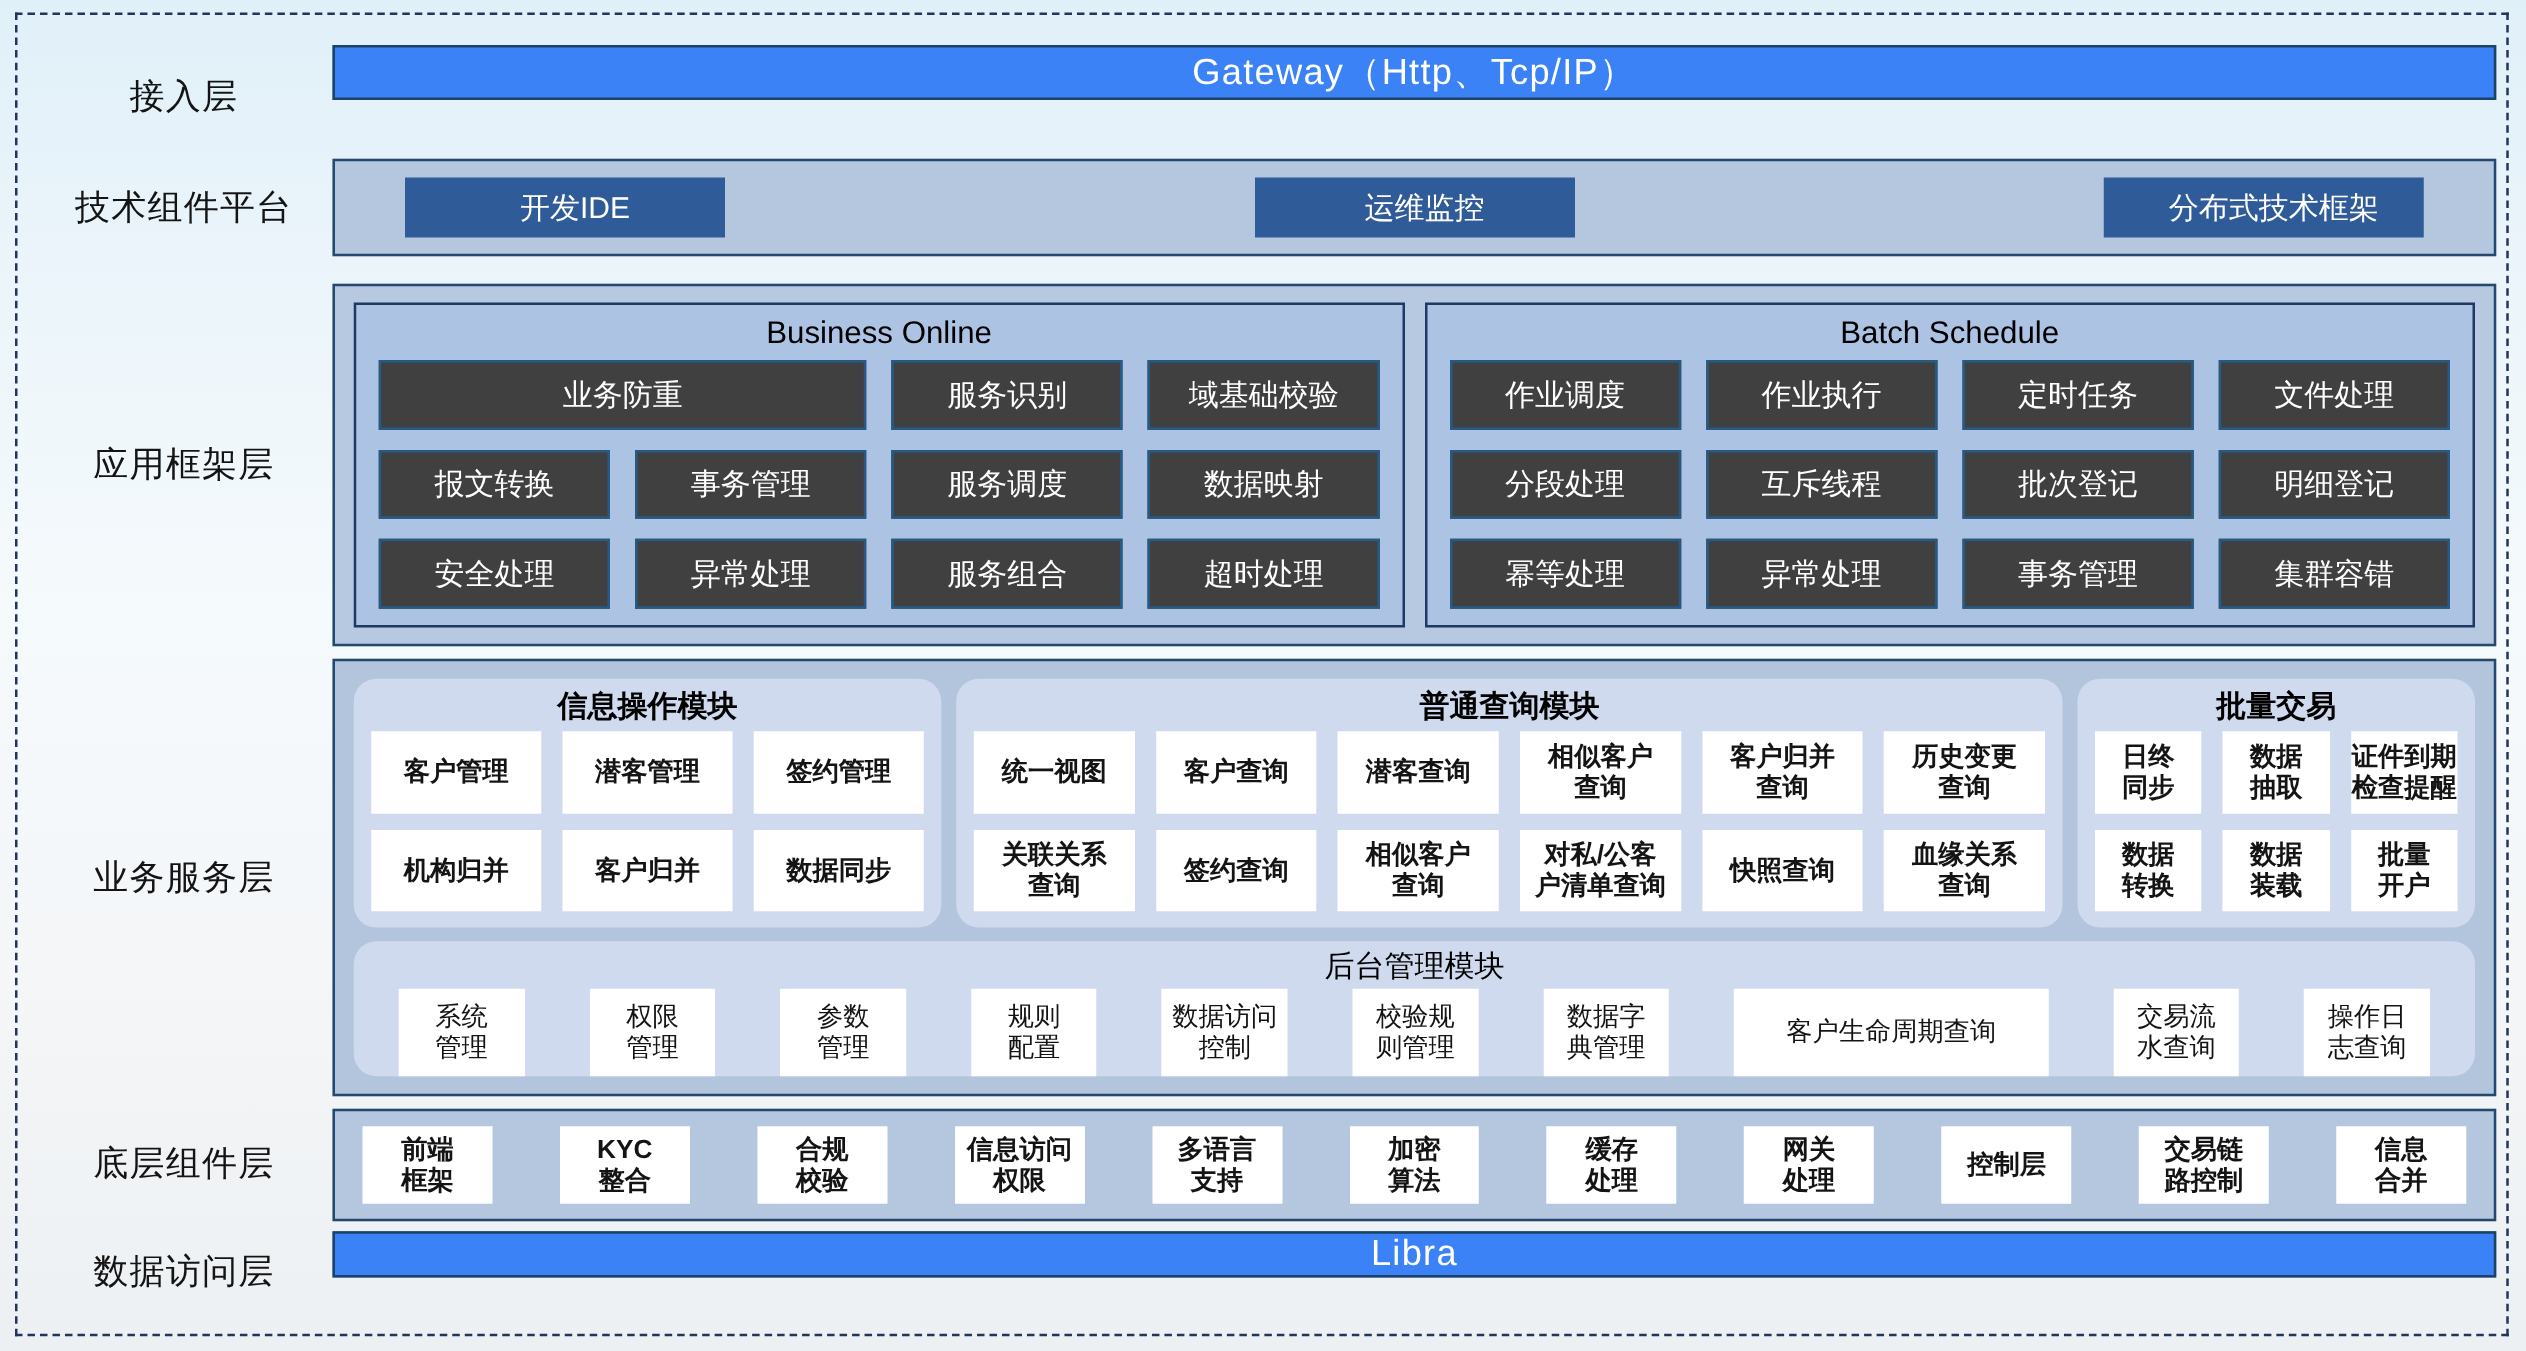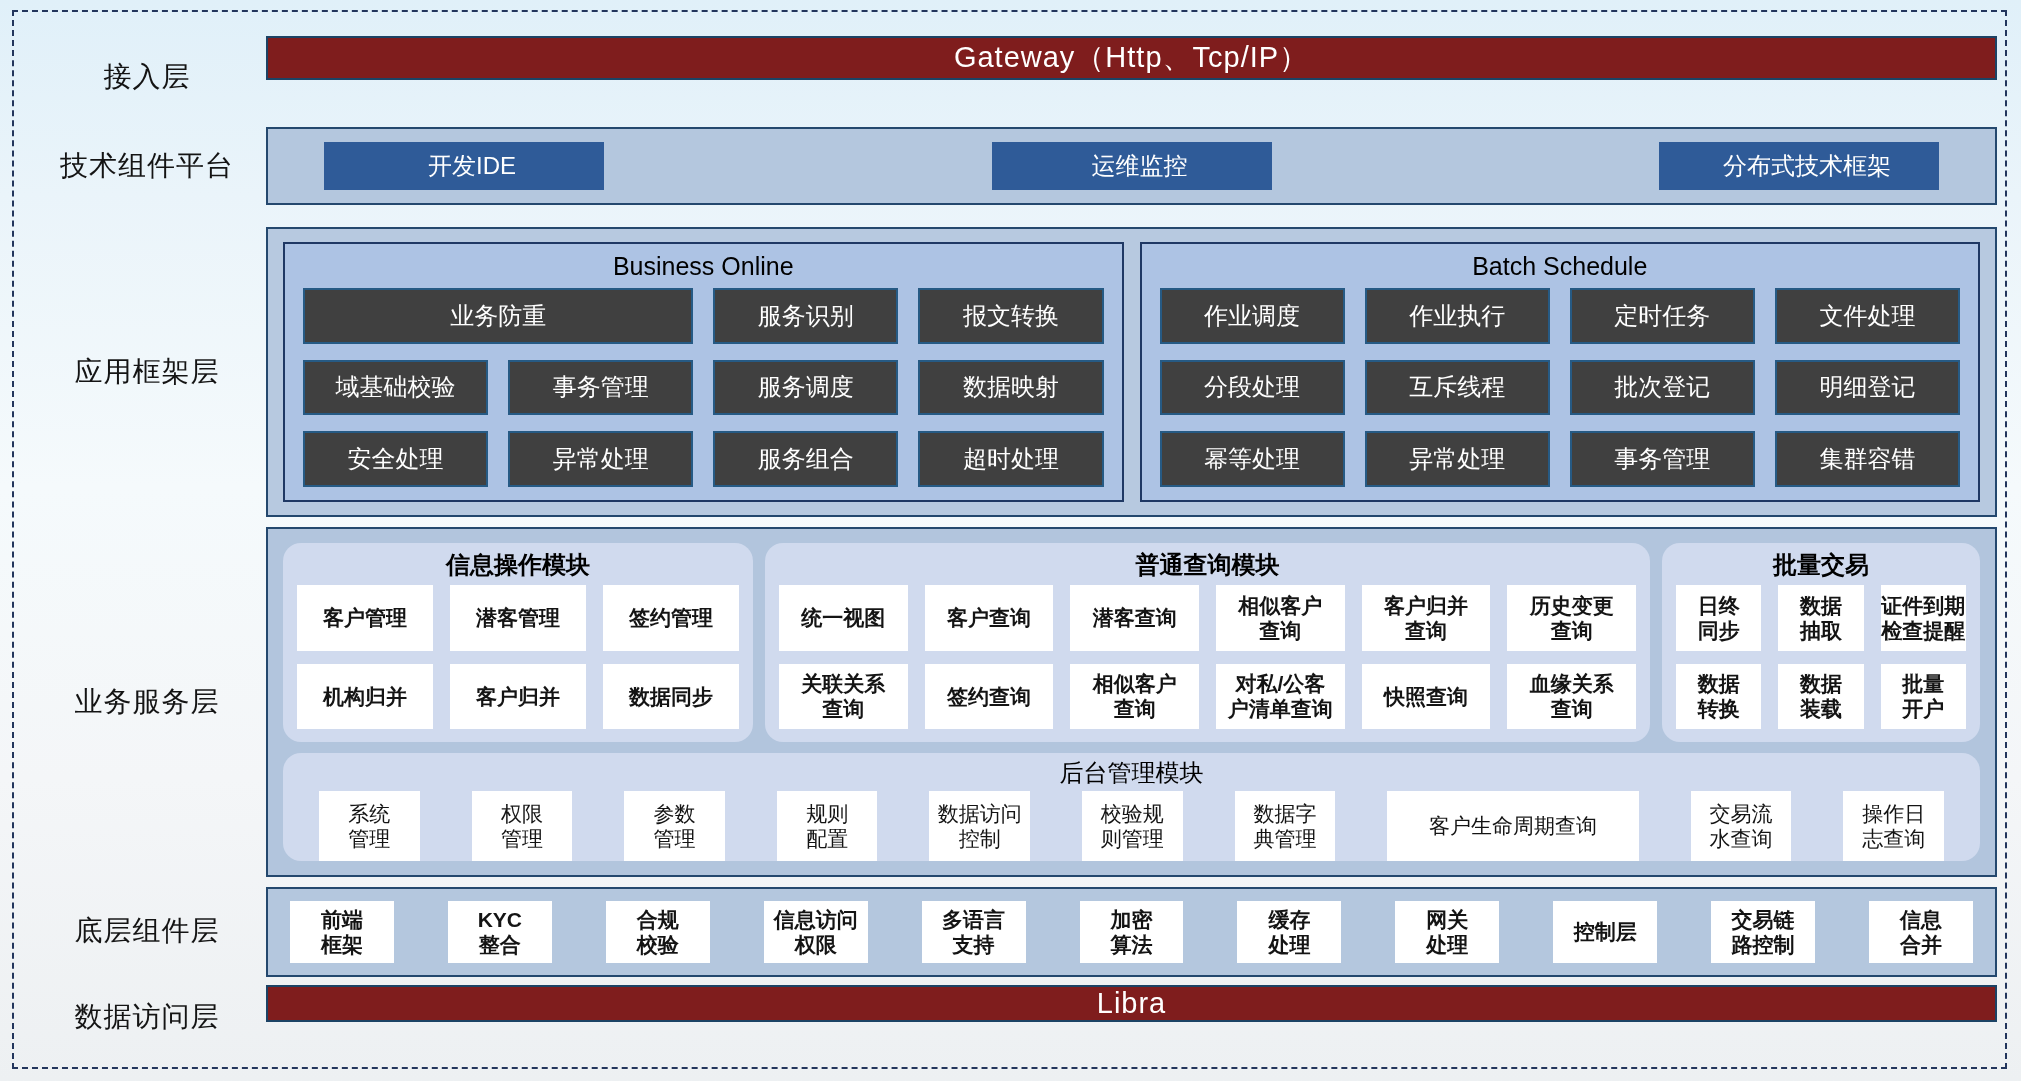--- a/index.html
+++ b/index.html
@@ -23,39 +23,39 @@
   .row { display: flex; align-items: stretch; }
   .label-col {
     width: 238px; flex: 0 0 238px;
     display: flex; align-items: center; justify-content: center;
     font-size: 28px; color: #141414; letter-spacing: 1px;
   }
   .content-col { flex: 1; display: flex; flex-direction: column; }
 
   
   .teal-bar {
-    background: #7f1d1d; border: 2px solid #1c4365; color: #ffffff;
+    background: #3b82f6; border: 2px solid #1c4365; color: #ffffff;
     display: flex; align-items: center; justify-content: center;
     font-size: 29px; letter-spacing: 1px; width: 100%;
   }
   .row-access { height: 82px; margin-bottom: 9px; }
   .row-tech   { height: 78px; margin-bottom: 22px; }
   .row-framework { height: 290px; margin-bottom: 10px; }
   .row-service { height: 350px; margin-bottom: 10px; }
   .row-base { height: 88px; margin-bottom: 10px; }
   .row-data { height: 64px; }
 
   
   .tech-panel {
     flex: 1; background: #b4c7de; border: 2px solid #24486e;
     display: flex; align-items: center; justify-content: space-between;
     padding: 0 56px;
   }
   .tech-btn {
-    width: 280px; height: 48px; background: #2f5b98; color: #fff;
+    width: 256px; height: 48px; background: #2f5b98; color: #fff;
     display: flex; align-items: center; justify-content: center;
     font-size: 24px;
     padding-left: 16px;
   }
 
   
   .fw-panel {
     flex: 1; background: #b7c9e0; border: 2px solid #24486e;
     display: flex; gap: 16px; padding: 13px 15px;
   }
@@ -147,22 +147,22 @@
   <div class="row row-framework">
     <div class="label-col">应用框架层</div>
     <div class="content-col">
       <div class="fw-panel">
 
         <div class="fw-box">
           <div class="fw-title">Business Online</div>
           <div class="fw-grid">
             <div class="fw-btn span2">业务防重</div>
             <div class="fw-btn">服务识别</div>
+            <div class="fw-btn">域基础校验</div>
             <div class="fw-btn">报文转换</div>
-            <div class="fw-btn">域基础校验</div>
             <div class="fw-btn">事务管理</div>
             <div class="fw-btn">服务调度</div>
             <div class="fw-btn">数据映射</div>
             <div class="fw-btn">安全处理</div>
             <div class="fw-btn">异常处理</div>
             <div class="fw-btn">服务组合</div>
             <div class="fw-btn">超时处理</div>
           </div>
         </div>
 

